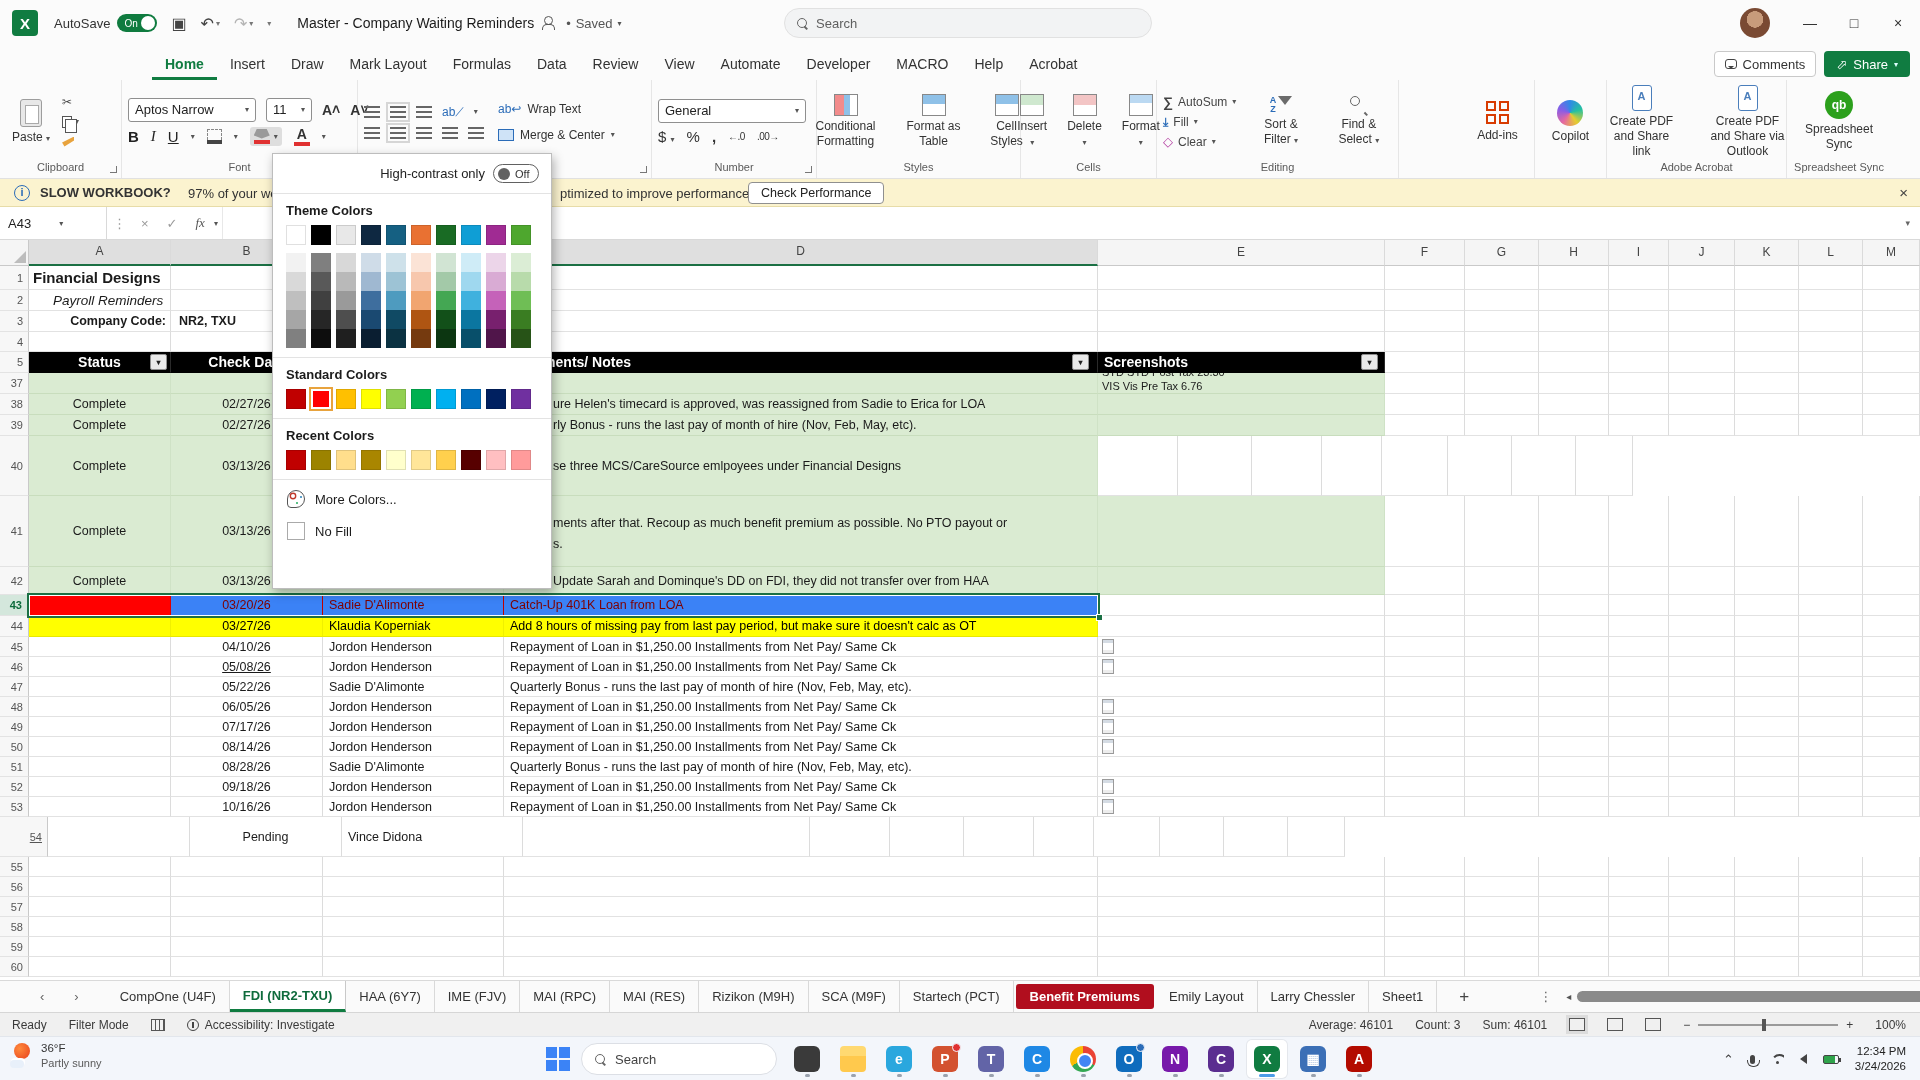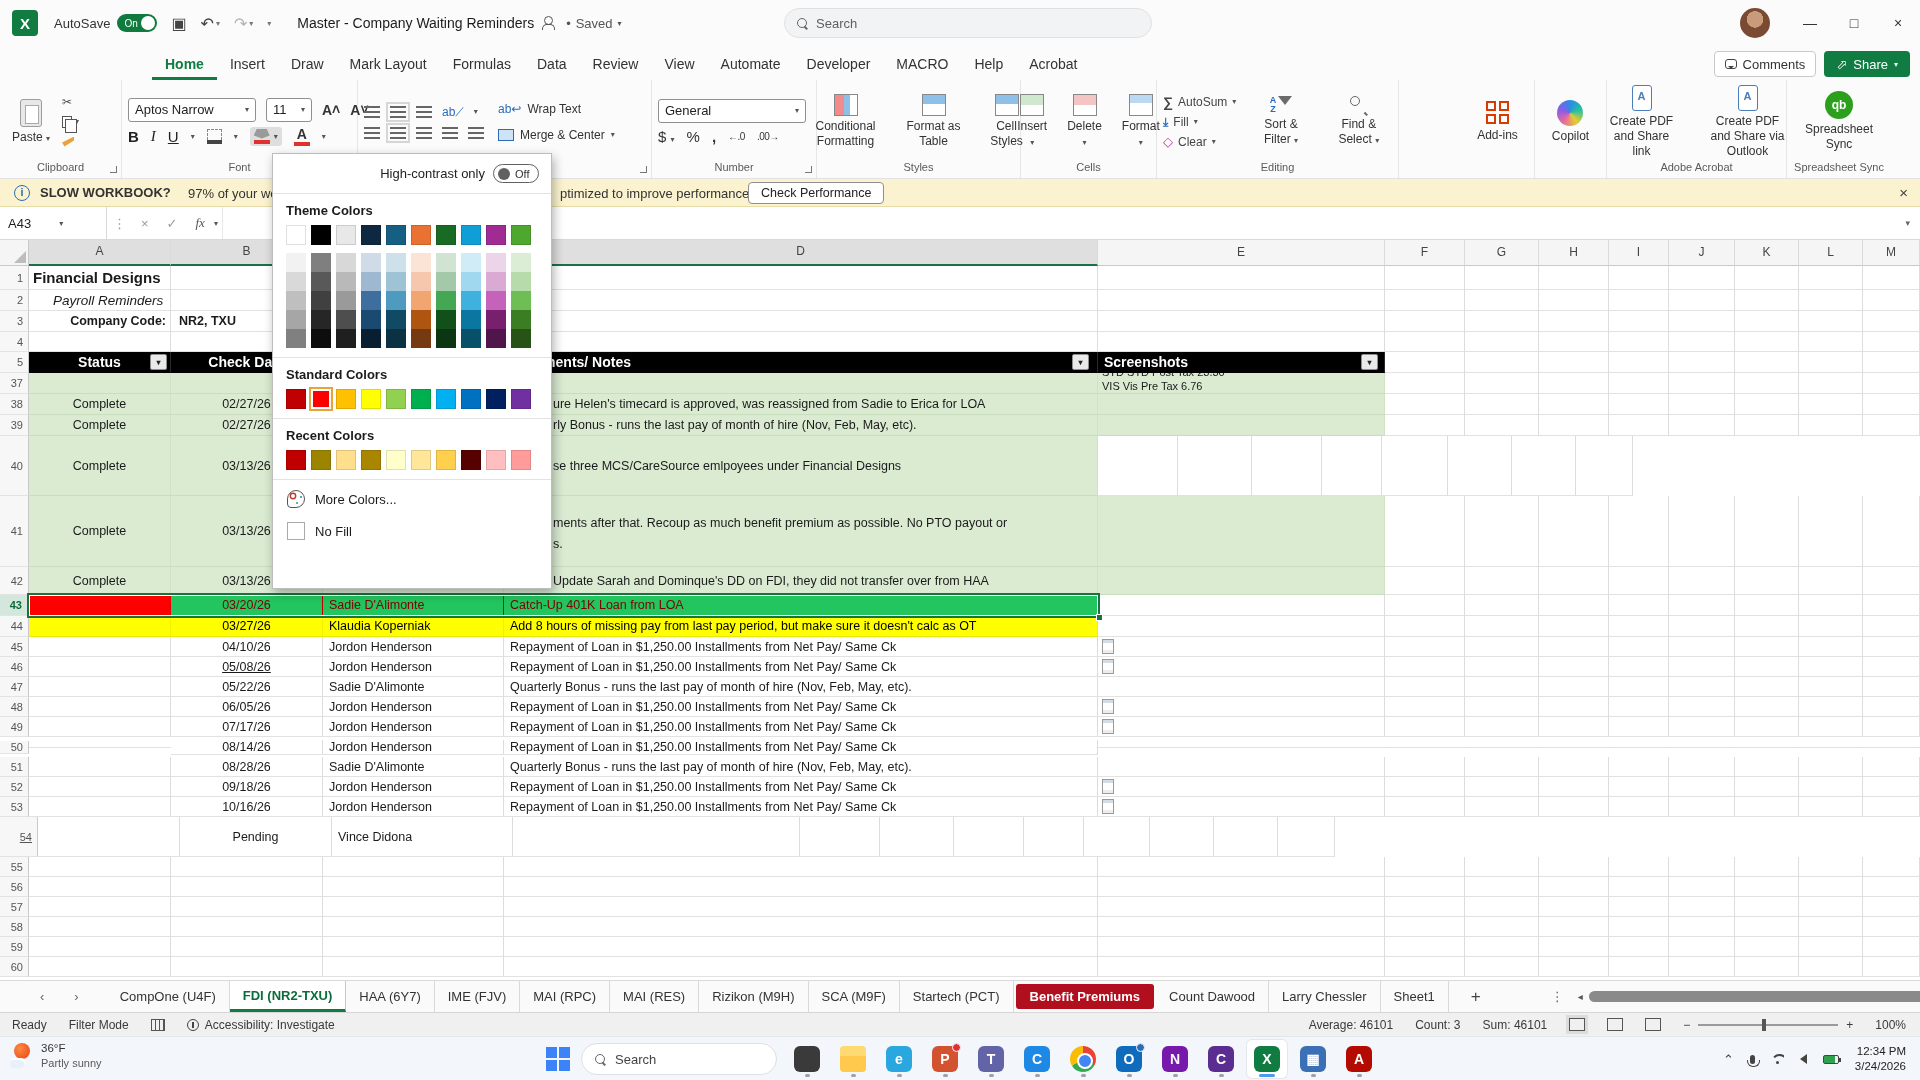--- a/index.html
+++ b/index.html
@@ -137,21 +137,21 @@
         font-size:12px;color:#444;text-align:center;line-height:25px}
   .colh-sel{background:#DFDFDF;border-bottom:2px solid #1B7044;line-height:23px}
   .srow{display:flex}
   .rowh{flex:none;background:#F7F7F7;border-right:1px solid #C9C9C9;border-bottom:1px solid #E3E3E3;
         font-size:11px;color:#555;text-align:right;padding-right:5px;display:flex;align-items:center;justify-content:flex-end}
   .rowh-sel{background:#D4E7DC;color:#0E6B3C;font-weight:bold;border-right:2px solid #1B7044}
   .cell{flex:none;border-right:1px solid #DCDCDC;border-bottom:1px solid #E2E2E2;font-size:12.5px;color:#1b1b1b;
         display:flex;align-items:center;overflow:hidden;position:relative;background:#fff;white-space:nowrap}
   .c-spill{overflow:visible}
   .c-green{background:#DAEBD2;border-right-color:#cfe2c6;border-bottom-color:#c8ddbd}
-  .c-red{background:#22c55e;border-right-color:#C00000;border-bottom-color:#C00000;color:#7E0000}
+  .c-red{background:#3b82f6;border-right-color:#C00000;border-bottom-color:#C00000;color:#7E0000}
   .c-red-sel{background:#FF0000;border-right-color:#E00000;border-bottom-color:#C00000}
   .c-yellow{background:#FFFF00;border-right-color:#F0F000;border-bottom-color:#E8E800;color:#000}
   .hcell{background:#000;border-right:1px solid #2a2a2a;border-bottom:1px solid #000;color:#fff;font-weight:bold;font-size:14px}
   .t-center{justify-content:center}
   .cell .pad{padding-left:6px}
   .doc-t{font-weight:bold;font-size:15px;position:relative;z-index:5;padding-left:4px}
   .doc-s{font-style:italic;font-size:13.5px;position:relative;z-index:5;padding-left:24px}
   .code-l{font-weight:bold;width:100%;text-align:right;padding-right:4px;position:relative;z-index:5}
   .code-v{font-weight:bold;padding-left:8px}
   .filterbtn{position:absolute;right:3px;top:50%;transform:translateY(-50%);width:17px;height:16px;background:#E9E9E9;
@@ -982,21 +982,21 @@
         </div>
         <div class="cell" style="width: 80px;"></div>
         <div class="cell" style="width: 74px;"></div>
         <div class="cell" style="width: 70px;"></div>
         <div class="cell" style="width: 60px;"></div>
         <div class="cell" style="width: 66px;"></div>
         <div class="cell" style="width: 64px;"></div>
         <div class="cell" style="width: 64px;"></div>
         <div class="cell" style="width: 57px;"></div>
       </div>
-      <div class="srow" style="height: 20px; align-items: center;">
+      <div class="srow" style="height: 20px;">
         <div class="rowh" style="width: 29px;">50</div>
         <div class="cell" style="width: 142px;"></div>
         <div class="cell t-center" style="width: 152px;">
           <div>08/14/26</div>
         </div>
         <div class="cell" style="width: 181px;">
           <div class="pad">Jordon Henderson</div>
         </div>
         <div class="cell" style="width: 594px;">
           <div class="pad">Repayment of Loan in $1,250.00 Installments from Net Pay/ Same Ck</div>
@@ -1077,21 +1077,21 @@
         <div class="cell" style="width: 80px;"></div>
         <div class="cell" style="width: 74px;"></div>
         <div class="cell" style="width: 70px;"></div>
         <div class="cell" style="width: 60px;"></div>
         <div class="cell" style="width: 66px;"></div>
         <div class="cell" style="width: 64px;"></div>
         <div class="cell" style="width: 64px;"></div>
         <div class="cell" style="width: 57px;"></div>
       </div>
       <div class="srow" style="height: 40px;">
-        <div class="rowh" style="width: 38px; text-decoration: underline;">54</div>
+        <div class="rowh" style="width: 48px; text-decoration: underline;">54</div>
         <div class="cell" style="width: 142px;"></div>
         <div class="cell t-center" style="width: 152px;">
           <div>Pending</div>
         </div>
         <div class="cell" style="width: 181px;">
           <div class="pad">Vince Didona</div>
         </div>
         <div class="cell" style="width: 287px;"></div>
         <div class="cell" style="width: 80px;"></div>
         <div class="cell" style="width: 74px;"></div>
@@ -1344,21 +1344,21 @@
         <div class="sheettab">CompOne (U4F)</div>
         <div class="sheettab active">FDI (NR2-TXU)</div>
         <div class="sheettab">HAA (6Y7)</div>
         <div class="sheettab">IME (FJV)</div>
         <div class="sheettab">MAI (RPC)</div>
         <div class="sheettab">MAI (RES)</div>
         <div class="sheettab">Rizikon (M9H)</div>
         <div class="sheettab">SCA (M9F)</div>
         <div class="sheettab">Startech (PCT)</div>
         <div class="sheettab red">Benefit Premiums</div>
-        <div class="sheettab">Count Dawood</div>
+        <div class="sheettab">Emily Layout</div>
         <div class="sheettab">Larry Chessler</div>
         <div class="sheettab">Sheet1</div>
       </div>
     <div class="tab-plus">+</div>
     <div class="tab-dots">⋮</div>
     <div class="hscroll">
       <span class="harr">◂</span>
       <span class="hthumb"></span>
 
     </div>

